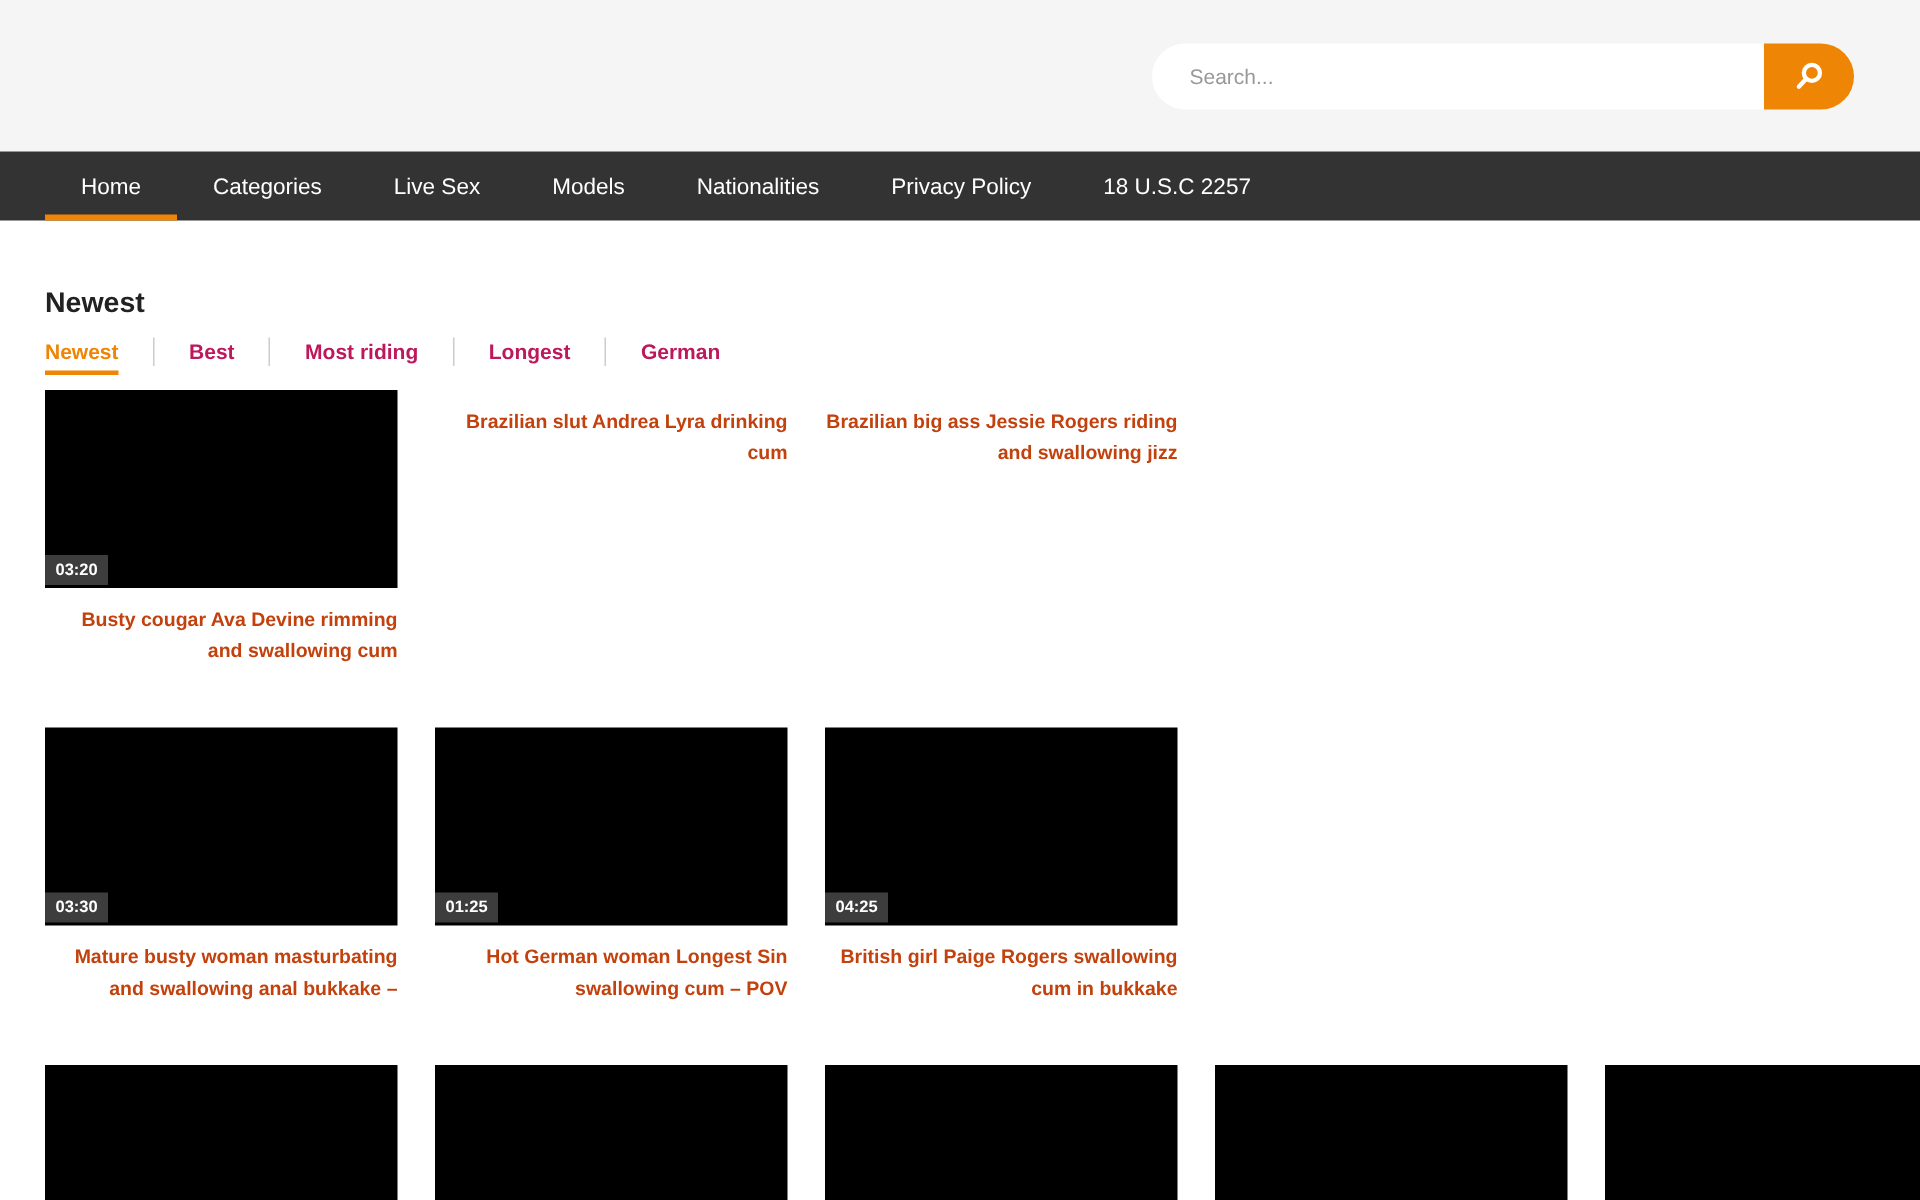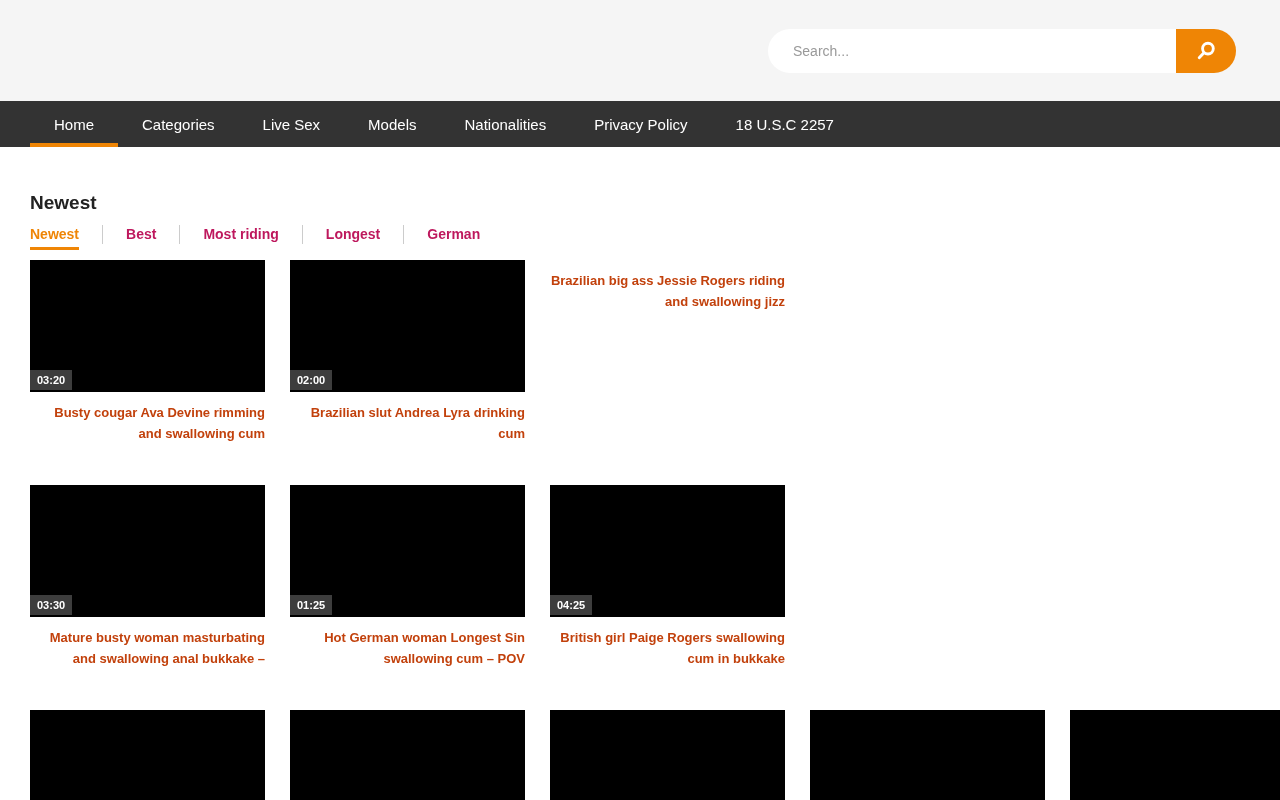--- a/index.html
+++ b/index.html
@@ -144,23 +144,20 @@
     </div>
   <div id="video-grid">
       <div class="video-row">
         <div class="video-card">
           <div class="video-thumb">
             <span class="duration-badge">03:20</span>
           </div>
           <div class="video-title">Busty cougar Ava Devine rimming and swallowing cum</div>
         </div>
         <div class="video-card">
-          <div class="video-thumb">
-            <span class="duration-badge">02:00</span>
-          </div>
           <div class="video-title">Brazilian slut Andrea Lyra drinking cum</div>
         </div>
         <div class="video-card">
           <div class="video-title">Brazilian big ass Jessie Rogers riding and swallowing jizz</div>
         </div>
       </div>
       <div class="video-row">
         <div class="video-card">
           <div class="video-thumb">
             <span class="duration-badge">03:30</span>

